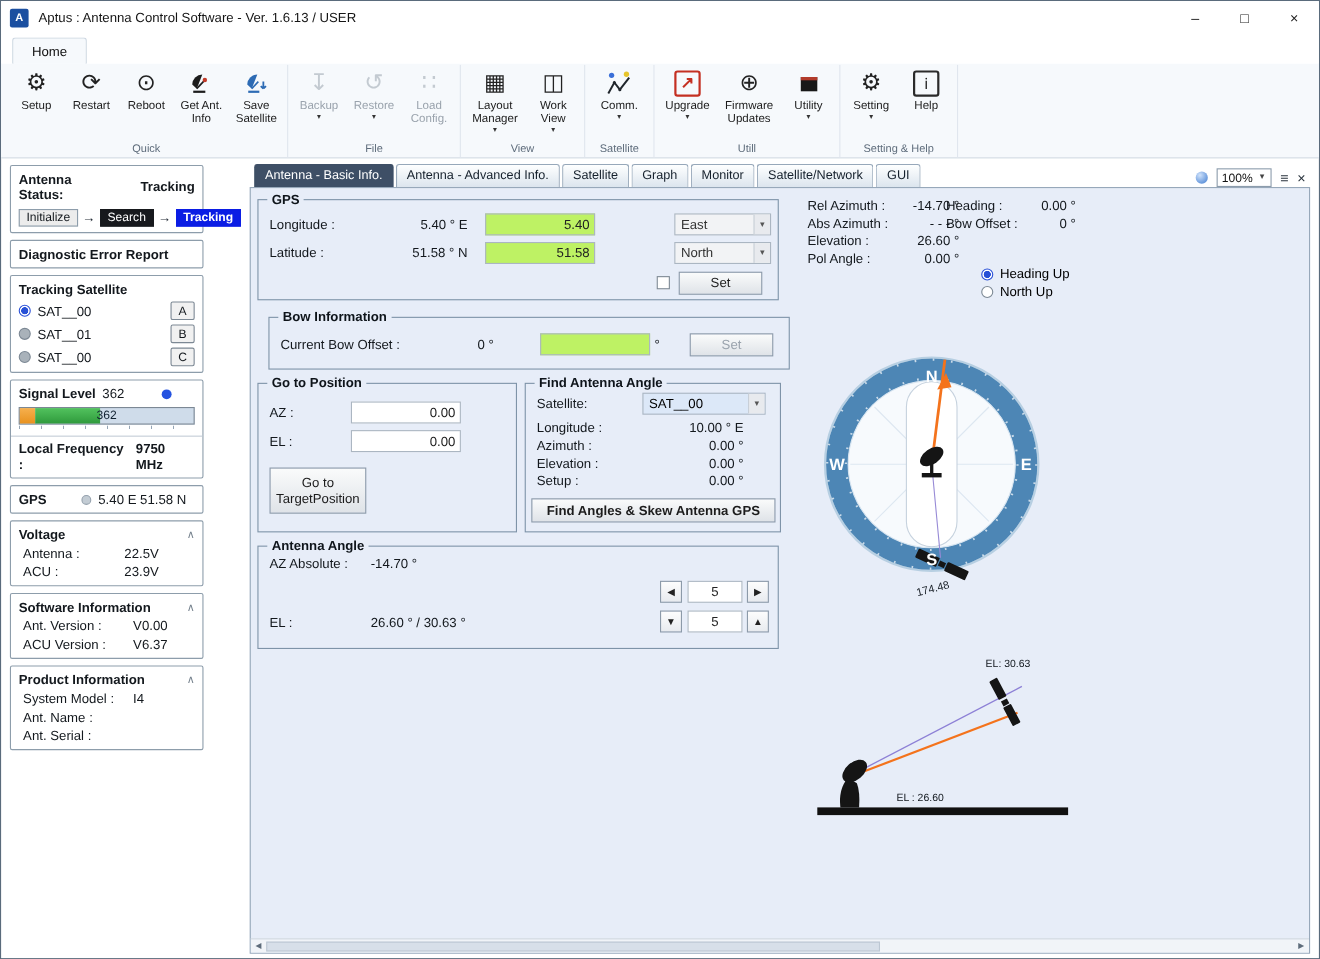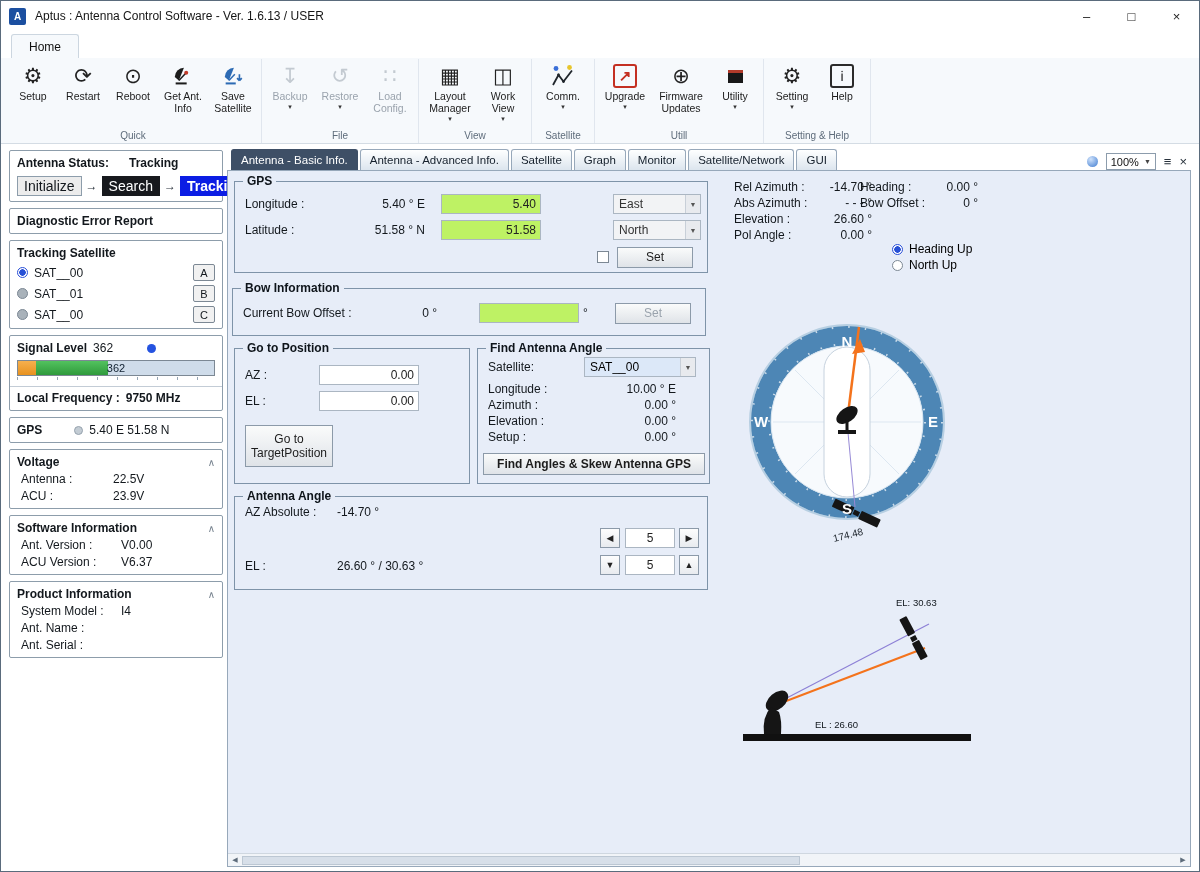--- a/index.html
+++ b/index.html
@@ -25,27 +25,27 @@
   .glabel { text-align:center; font-size:10px; color:#5e6c7b; padding:0 2px 2px; }
   .drop { font-size:7px; color:#333; line-height:1; margin-top:1px; }
   .rbtn.off { color:#9aa3ad; }
   .rbtn.off .ric { color:#a9b2bb; opacity:.65; }
   .icon-box { width:24px; height:24px; border:2px solid #2b2b2b; border-radius:3px; display:flex; align-items:center; justify-content:center; font-size:14px; color:#1c1c1c; }
   .icon-box.red { border-color:#c43022; color:#c43022; font-size:15px; font-weight:bold; }
   .globeic { font-size:24px; color:#1c3a56; }
   .cubeicon { width:15px; height:13px; background:#181818; border-top:3px solid #b23b2b; display:inline-block; }
 
   
-  .sidebar { position:absolute; left:8px; top:149px; width:214px; bottom:4px; display:flex; flex-direction:column; gap:6px; }
+  .sidebar { position:absolute; left:8px; top:149px; width:176px; bottom:4px; display:flex; flex-direction:column; gap:6px; }
   .panel { background:#fff; border:1px solid #8d9dab; border-radius:2px; padding:5px 7px; font-size:12px; color:#13181d; flex:none; }
   .ptitle { font-weight:bold; }
   .phead { display:flex; align-items:center; gap:6px; }
   .chev { margin-left:auto; color:#76828e; font-size:10px; }
   .steps { display:flex; align-items:center; gap:4px; margin-top:6px; }
-  .stepbtn { border:1px solid #8d9dab; background:#ececec; padding:1px 6px; font-size:14px; }
+  .stepbtn { border:1px solid #8d9dab; background:#ececec; padding:1px 6px; font-size:11px; }
   .stepbtn.dark { background:#17191d; border-color:#17191d; color:#fff; }
   .stepbtn.blue { background:#0b1de4; border-color:#0b1de4; color:#fff; font-weight:bold; }
   .steparrow { color:#1d2530; font-weight:bold; font-size:12px; }
   .satrow { display:flex; align-items:center; gap:6px; margin-top:4px; }
   .radio { width:11px; height:11px; border-radius:50%; border:1px solid #7c8894; background:#fff; flex:none; }
   .radio.sel { border-color:#2a50d8; background:radial-gradient(circle,#2750d6 0 3px,#fff 3.5px); }
   .radio.gray { background:#a9b2ba; }
   .keybtn { margin-left:auto; width:22px; height:17px; border:1px solid #7c8894; background:#f1f1f1; border-radius:2px; font-size:11px; display:flex; align-items:center; justify-content:center; }
   .dot { width:9px; height:9px; border-radius:50%; flex:none; }
   .dot.blue { background:#2553e0; }
@@ -456,21 +456,21 @@
         <div class="radrow">
           <span class="radio sel"></span>
           <span>Heading Up</span>
         </div>
         <div class="radrow">
           <span class="radio"></span>
           <span>North Up</span>
         </div>
       </div>
 
-      <div class="gbox" style="left:4px;top:117px;width:474px;height:48px">
+      <div class="gbox" style="left:16px;top:117px;width:474px;height:48px">
         <span class="gtitle">Bow Information</span>
         <div class="row" style="left:10px;top:14px;width:456px">
           <span style="width:132px">Current Bow Offset :</span>
           <span style="width:62px;text-align:right">0 °</span>
           <input class="tin dis" style="margin-left: 42px; width: 100px;" value="">
           <span style="margin-left:4px">°</span>
           <span class="btn dim" style="position:absolute;right:8px;width:76px;height:21px">Set</span>
         </div>
       </div>
 

